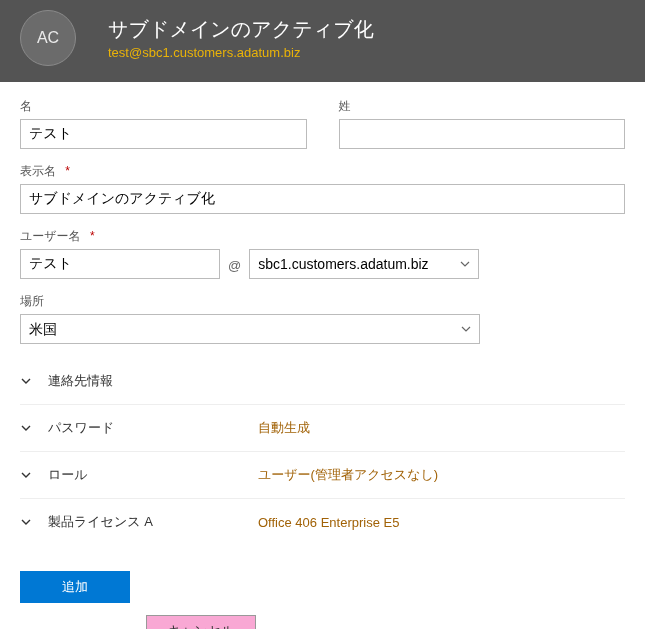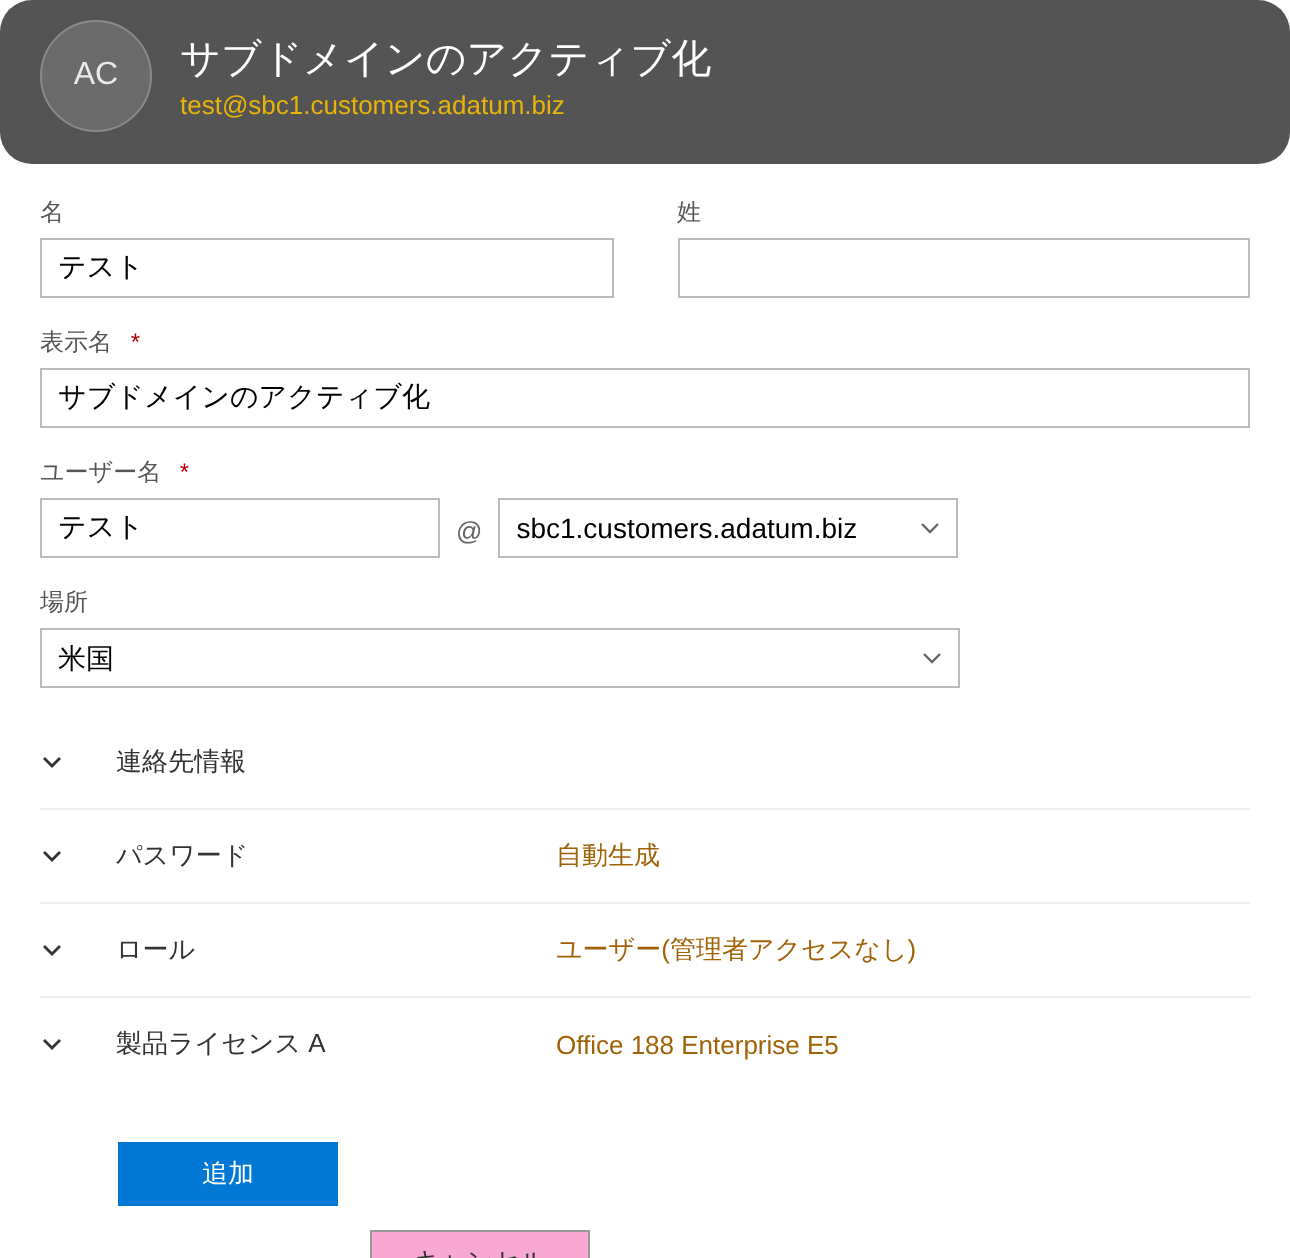--- a/index.html
+++ b/index.html
@@ -1,41 +1,41 @@
 <!DOCTYPE html>
 <html><head>
   <meta charset="utf-8">
   <style>
     * { box-sizing: border-box; margin: 0; padding: 0; }
     body { font-family: "Segoe UI", "Meiryo", sans-serif; font-size: 13px; color: #333; background: #fff; width: 645px; }
-    .header { background: #545454; color: #fff; padding: 10px 20px 16px; display: flex; align-items: center; gap: 14px; border-radius: 16px; }
+    .header { background: #545454; color: #fff; padding: 10px 20px 16px; display: flex; align-items: center; gap: 32px; }
     .avatar { width: 56px; height: 56px; border-radius: 50%; background: #6b6b6b; border: 1px solid #8a8a8a; display: flex; align-items: center; justify-content: center; font-size: 16px; color: #eaeaea; flex-shrink: 0; }
     .header-title { font-size: 20px; font-weight: 300; margin-bottom: 2px; }
     .header-email { font-size: 13px; color: #eab308; }
     .form { padding: 16px 20px 20px; }
     .row { display: flex; gap: 32px; margin-bottom: 14px; }
     .col { flex: 1; min-width: 0; }
     .col.at { flex: 0 0 auto; display: flex; align-items: flex-end; padding-bottom: 6px; color: #666; }
     .label { font-size: 12px; color: #555; margin-bottom: 4px; display: block; }
     .req { color: #b00; margin-left: 6px; }
     input[type=text], .select { width: 100%; height: 30px; border: 1px solid #bbb; padding: 0 8px; font-size: 14px; font-family: inherit; background: #fff; }
     .select { appearance: none; padding-right: 28px; position: relative; }
     .select-wrap { position: relative; }
     .select-wrap .chev { position: absolute; right: 8px; top: 50%; transform: translateY(-50%); pointer-events: none; color: #666; }
     .wide { width: 460px; max-width: 100%; }
-    .section-row { display: flex; align-items: center; padding: 14px 0; border-top: 1px solid transparent; gap: 20px; cursor: pointer; }
+    .section-row { display: flex; align-items: center; padding: 14px 0; border-top: 1px solid transparent; gap: 10px; cursor: pointer; }
     .section-row + .section-row { border-top: 1px solid #eee; }
     .section-row .chev { width: 18px; color: #333; }
     .section-label { width: 200px; font-size: 13px; color: #333; }
     .section-value { font-size: 13px; color: #a16207; }
     .sections { margin-top: 6px; }
     .sections .section-row:first-child { border-top: none; }
     .buttons { display: flex; gap: 16px; margin-top: 26px; padding-bottom: 10px; }
     .btn { min-width: 110px; height: 32px; border: 1px solid #0078d4; font-size: 13px; font-family: inherit; cursor: pointer; }
-    .btn.primary { background: #0078d4; color: #fff; margin-left: 39px; }
+    .btn.primary { background: #0078d4; color: #fff; }
     .btn.secondary { background: #f9a8d4; color: #333; border-color: #999; margin-top: 44px; }
     svg { display: block; }
   </style>
 </head>
 <body>
 
 <div class="header">
   <div class="avatar">
     <span>AC</span>
   </div>
@@ -139,21 +139,21 @@
       <span class="section-value">ユーザー(管理者アクセスなし)</span>
     </div>
 
     <div class="section-row">
       <span class="chev">
         <svg width="12" height="12" viewBox="0 0 12 12">
             <path d="M2 4 L6 8 L10 4" stroke="#333" stroke-width="1.4" fill="none"></path>
           </svg>
       </span>
       <span class="section-label">製品ライセンス A</span>
-      <span class="section-value">Office 188 Enterprise E5</span>
+      <span class="section-value">Office 406 Enterprise E5</span>
     </div>
 
   </div>
 
   <div class="buttons">
     <button class="btn primary">追加</button>
     <button class="btn secondary">キャンセル</button>
   </div>
 
 </div>

